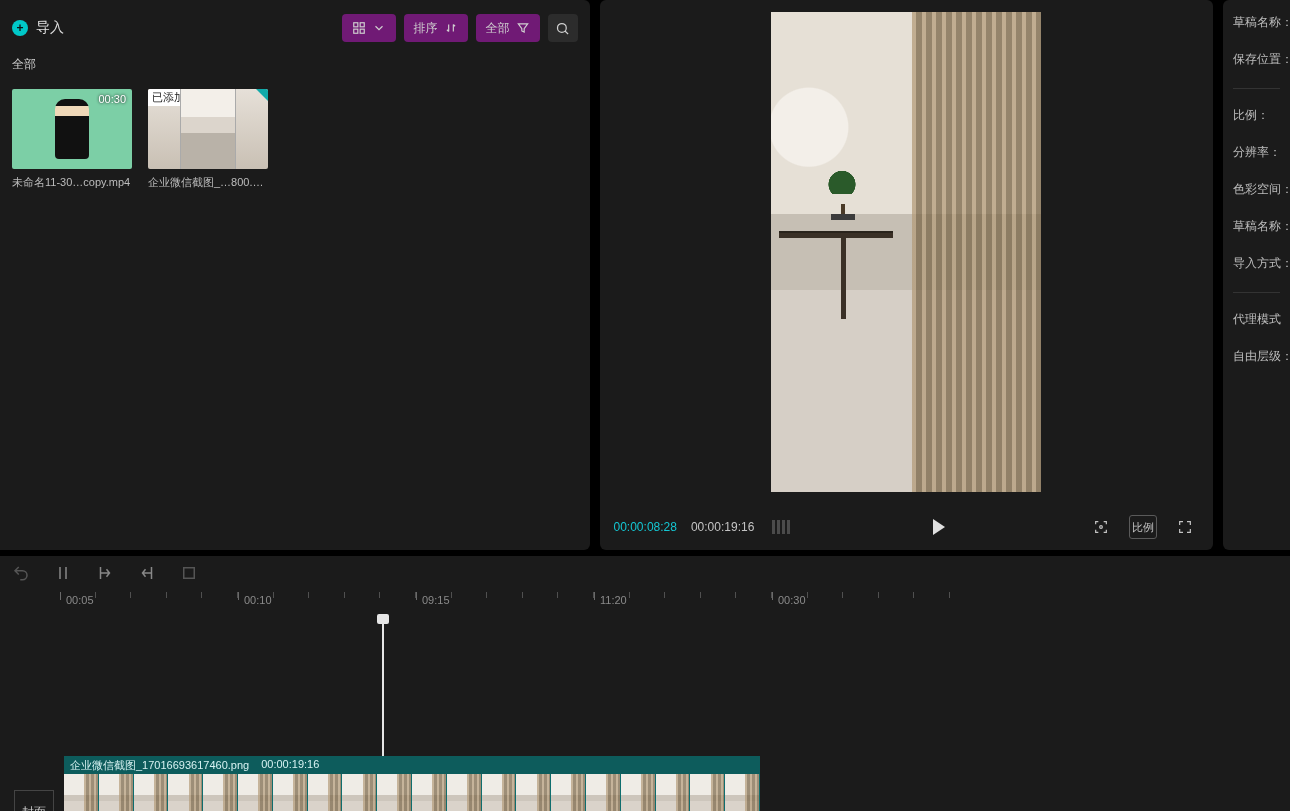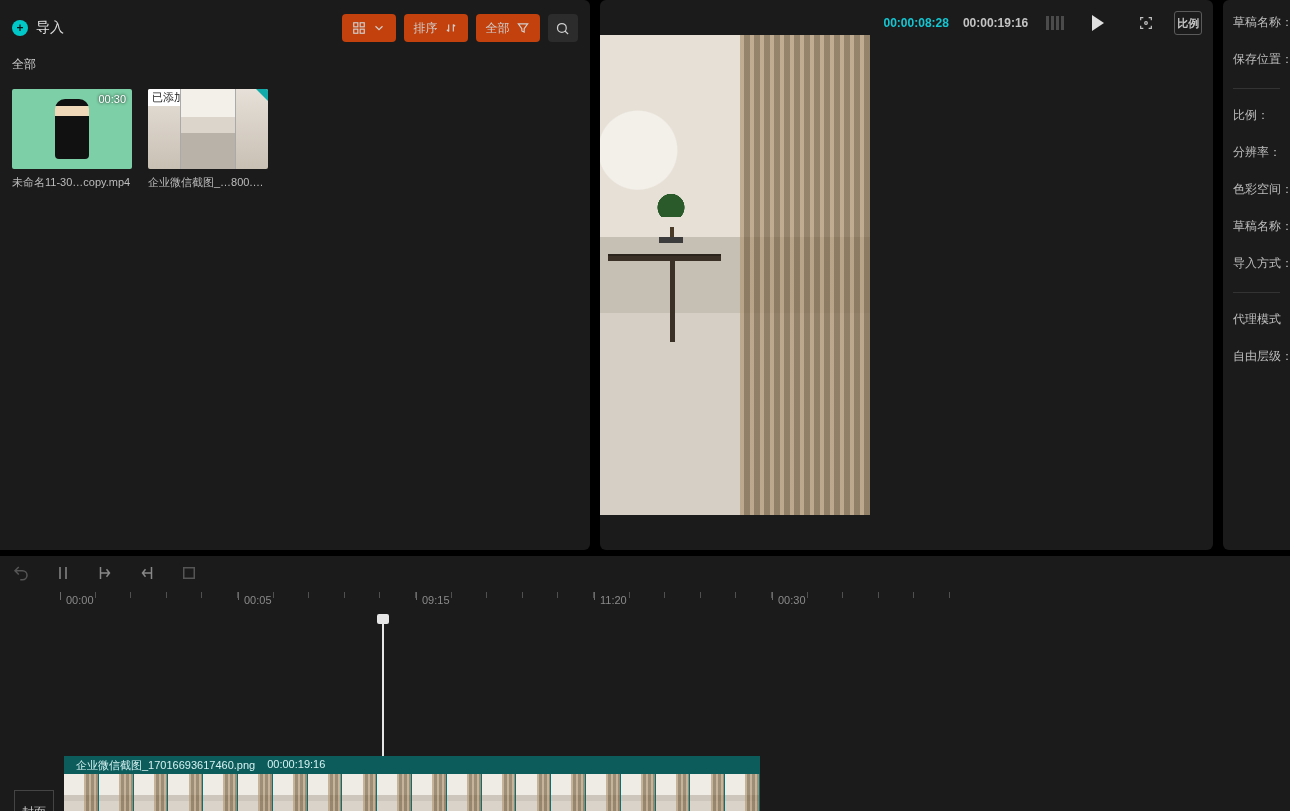--- a/index.html
+++ b/index.html
@@ -47,21 +47,21 @@
   background: #00c8c8;
   color: #111;
   border-radius: 50%;
   display: inline-flex;
   align-items: center; justify-content: center;
   font-size: 12px; font-weight: bold;
 }
 .media-toolbar .spacer { flex: 1; }
 .chip-group { display: flex; gap: 8px; }
 .chip {
-  background: #c2410c;
+  background: #701a75;
   border: none;
   color: #d0d0d0;
   height: 28px;
   padding: 0 10px;
   border-radius: 4px;
   display: inline-flex;
   align-items: center;
   gap: 6px;
   font-size: 12px;
   cursor: pointer;
@@ -136,22 +136,22 @@
   white-space: nowrap; overflow: hidden; text-overflow: ellipsis;
 }
 
 
 .preview-panel {
   margin-left: 10px;
   width: 614px;
   background: #1b1b1b;
   border-radius: 6px;
   display: flex;
+  flex-direction: column;
   overflow: hidden;
-  font-weight: bold;
 }
 .preview-stage {
   flex: 1;
   display: flex;
   align-items: center;
   justify-content: center;
 }
 .preview-frame {
   width: 270px;
   height: 480px;
@@ -280,21 +280,21 @@
   background:#1b1b1b;
 }
 .clip {
   position:absolute; left:64px; top:140px;
   width:696px; height:64px;
   background:#0f6e6e;
 }
 .clip-header {
   height:18px; background:#0d5c5c;
   color:#d7f2f2; font-size:11px;
-  padding:2px 12px; display:flex; gap:12px;
+  padding:2px 6px; display:flex; gap:12px;
 }
 .clip-thumbs {
   height:46px; display:flex;
 }
 .clip-thumbs .t {
   width:34.8px; height:46px;
   background:
     linear-gradient(180deg,#efece6 0 45%, #cdc6bc 45% 58%, #dad3ca 58% 100%);
   border-right:1px solid #0f6e6e;
   position:relative;
@@ -451,25 +451,25 @@
     <span class="tool dim">
       <svg viewBox="0 0 24 24">
           <rect x="5" y="5" width="14" height="14"></rect>
         </svg>
     </span>
   </div>
 
   <div class="ruler">
     <div class="rtick">
         <div class="subticks"></div>
-        <span>00:00</span>
+        <span>00:05</span>
       </div>
     <div class="rtick">
         <div class="subticks"></div>
-        <span>00:05</span>
+        <span>00:10</span>
       </div>
     <div class="rtick">
         <div class="subticks"></div>
         <span>09:15</span>
       </div>
     <div class="rtick">
         <div class="subticks"></div>
         <span>11:20</span>
       </div>
     <div class="rtick">

